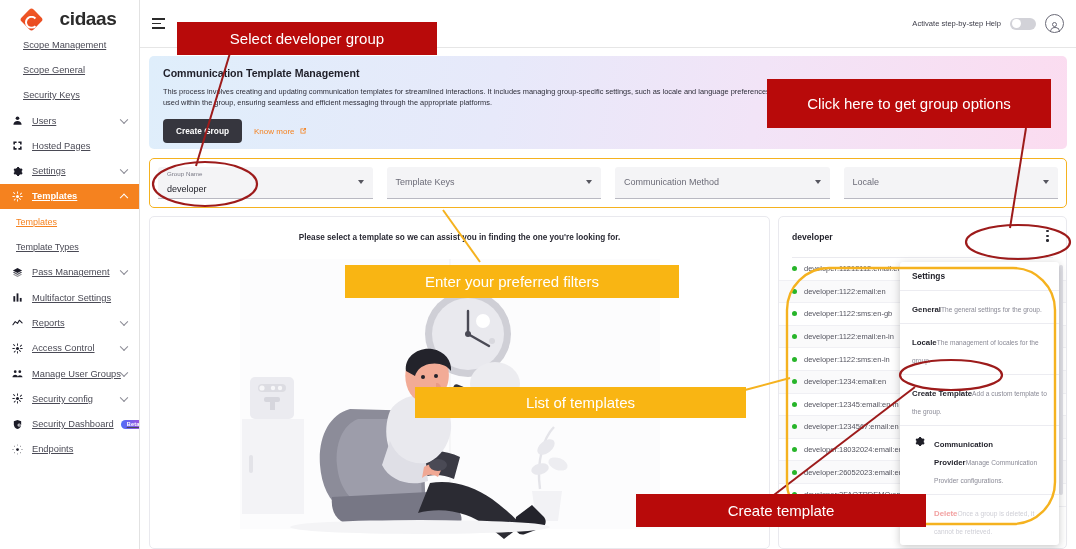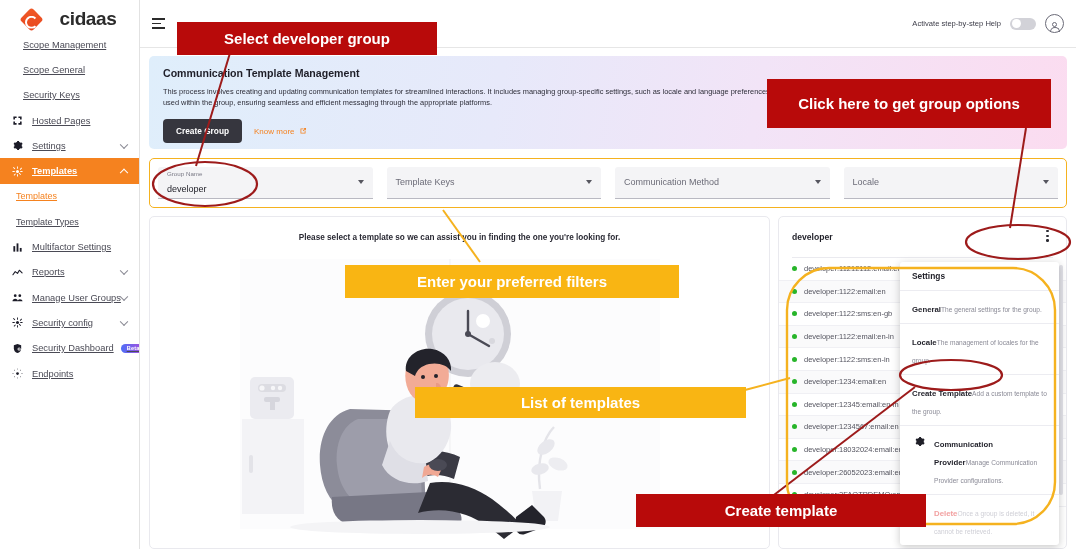--- a/index.html
+++ b/index.html
@@ -266,21 +266,21 @@
   .mi-desc { font-size: 6.6px; color: #8a8a96; line-height: 1.35; margin-top: 1px; }
   .menu-item.danger .mi-title { color: #f2a0a0; }
   .menu-item.danger .mi-desc { color: #cfcfd6; }
   .mi-ico { width: 14px; flex: none; display:flex; align-items:center; justify-content:center; padding-top:3px; }
 
   
   .cal {
     position: absolute; z-index: 60;
     display: flex; align-items: center; justify-content: center;
     text-align: center;
-    color: #fff; font-weight: bold;
+    color: #fff; font-weight: normal;
     font-family: "Liberation Sans", sans-serif;
     line-height: 1.18;
   }
   .cal.red { background: #b80a0a; }
   .cal.yellow { background: #f9b513; }
   svg.anno { position: absolute; left: 0; top: 0; width: 1076px; height: 549px; z-index: 55; pointer-events: none; }
 </style>
 </head>
 <body>
 
@@ -295,20 +295,30 @@
       </div>
       <div class="nav-item plain">
         <span class="lbl">Scope General</span>
       </div>
       <div class="nav-item plain">
         <span class="lbl">Security Keys</span>
       </div>
       <div class="nav-item">
         <span class="ico">
           <svg width="11" height="11" viewBox="0 0 24 24" fill="currentColor">
+            <circle cx="12" cy="7" r="4"></circle>
+            <path d="M3 21c0-5 4-8 9-8s9 3 9 8z"></path>
+          </svg>
+        </span>
+        <span class="lbl">Users</span>
+        <span class="chev"></span>
+      </div>
+      <div class="nav-item">
+        <span class="ico">
+          <svg width="11" height="11" viewBox="0 0 24 24" fill="currentColor">
             <path d="M3 3h7v3.5H6.5V10H3zM14 3h7v7h-3.5V6.5H14zM3 14h3.5v3.5H10V21H3zM17.5 14H21v7h-7v-3.5h3.5z"></path>
           </svg>
         </span>
         <span class="lbl">Hosted Pages</span>
       </div>
       <div class="nav-item">
         <span class="ico">
           <svg width="11" height="11" viewBox="0 0 24 24" fill="currentColor">
             <path d="M12 8a4 4 0 100 8 4 4 0 000-8zm9.4 4c0-.7-.1-1.3-.2-1.9l2-1.5-2-3.4-2.3 1a7.6 7.6 0 00-3.3-1.9L15.3 2h-4l-.3 2.3c-1.2.4-2.3 1-3.3 1.9l-2.3-1-2 3.4 2 1.5a8.5 8.5 0 000 3.8l-2 1.5 2 3.4 2.3-1c1 .9 2.1 1.5 3.3 1.9l.3 2.3h4l.3-2.3c1.2-.4 2.3-1 3.3-1.9l2.3 1 2-3.4-2-1.5c.1-.6.2-1.2.2-1.9z"></path>
           </svg>
@@ -324,38 +334,59 @@
           </svg>
         </span>
         <span class="lbl">Templates</span>
         <span class="chev up"></span>
       </div>
       <div class="nav-item sub current">
         <span class="lbl">Templates</span>
       </div>
       <div class="nav-item sub">
         <span class="lbl">Template Types</span>
+      </div>
+      <div class="nav-item">
+        <span class="ico">
+          <svg width="11" height="11" viewBox="0 0 24 24" fill="currentColor">
+            <path d="M12 2l10 5.5L12 13 2 7.5z"></path>
+            <path d="M2 12l10 5.5L22 12l-2.6-1.4L12 14.8 4.6 10.6z" opacity=".75"></path>
+            <path d="M2 16.4L12 22l10-5.6-2.6-1.4L12 19.2l-7.4-4.2z" opacity=".5"></path>
+          </svg>
+        </span>
+        <span class="lbl">Pass Management</span>
+        <span class="chev"></span>
       </div>
       <div class="nav-item">
         <span class="ico">
           <svg width="11" height="11" viewBox="0 0 24 24" fill="currentColor">
             <rect x="3" y="9" width="4" height="12"></rect>
             <rect x="10" y="3" width="4" height="18"></rect>
             <rect x="17" y="13" width="4" height="8"></rect>
           </svg>
         </span>
         <span class="lbl">Multifactor Settings</span>
       </div>
       <div class="nav-item">
         <span class="ico">
           <svg width="11" height="11" viewBox="0 0 24 24" fill="none" stroke="currentColor" stroke-width="2.4" stroke-linecap="round" stroke-linejoin="round">
             <path d="M2 17l5-7 5 4 4-7 6 6"></path>
           </svg>
         </span>
         <span class="lbl">Reports</span>
+        <span class="chev"></span>
+      </div>
+      <div class="nav-item">
+        <span class="ico">
+          <svg width="11" height="11" viewBox="0 0 24 24" fill="currentColor">
+            <circle cx="12" cy="12" r="3.3"></circle>
+            <path d="M11 1h2v5h-2zM11 18h2v5h-2zM1 11h5v2H1zM18 11h5v2h-5zM3.5 2.1l3.6 3.6-1.4 1.4L2.1 3.5zM16.3 14.9l3.6 3.6-1.4 1.4-3.6-3.6zM20.5 3.5l-3.6 3.6 1.4 1.4 3.6-3.6zM7.1 16.3l-3.6 3.6 1.4 1.4 3.6-3.6z"></path>
+          </svg>
+        </span>
+        <span class="lbl">Access Control</span>
         <span class="chev"></span>
       </div>
       <div class="nav-item">
         <span class="ico">
           <svg width="11" height="11" viewBox="0 0 24 24" fill="currentColor">
             <circle cx="7" cy="8" r="3"></circle>
             <circle cx="17" cy="8" r="3"></circle>
             <path d="M1 20c0-3.3 2.7-5.5 6-5.5s6 2.2 6 5.5zM12.5 20c.3-2.6 2.4-4.4 4.5-4.4 3 0 6 1.9 6 4.4z"></path>
           </svg>
         </span>

